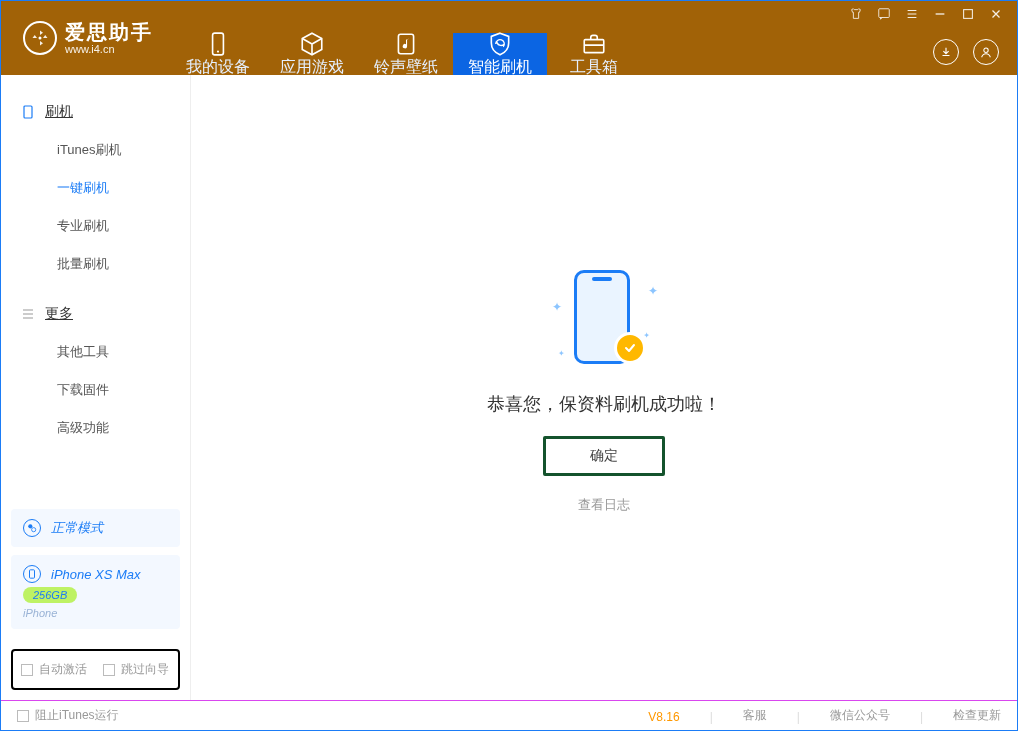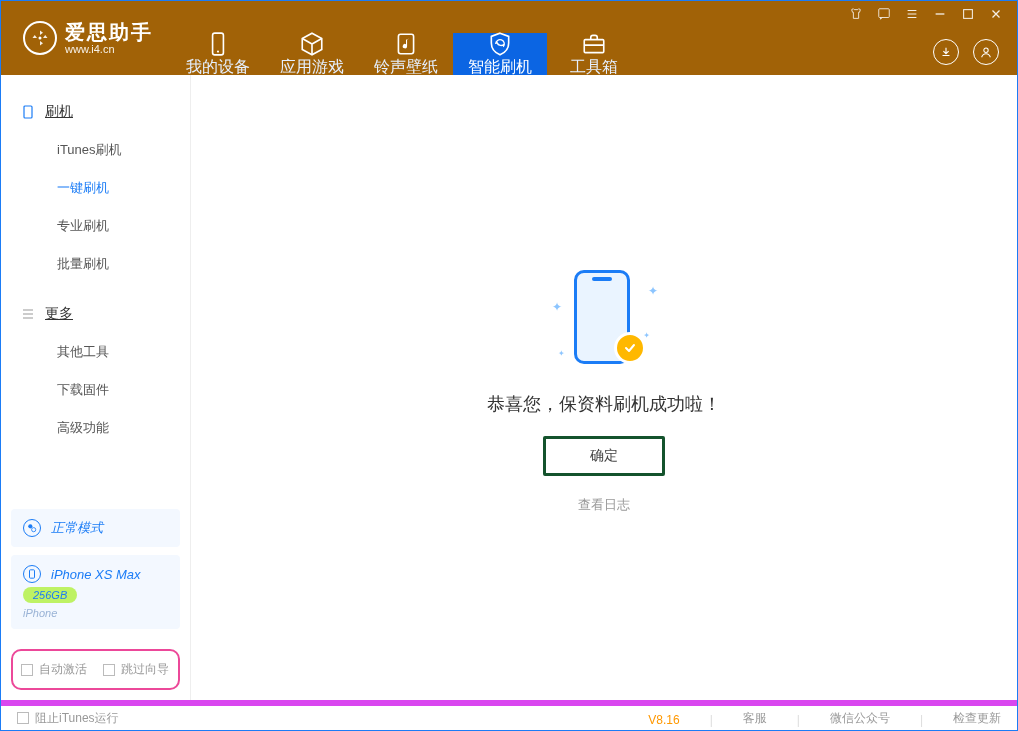--- a/index.html
+++ b/index.html
@@ -37,39 +37,39 @@
 .side-item.active { color: #1b7cf6; }
 
 .device-cards { margin: auto 10px 0 10px; }
 .card { background: #f3f8ff; border-radius: 4px; padding: 10px 12px; margin-bottom: 8px; display: flex; align-items: center; gap: 10px; font-size: 13px; color: #1b7cf6; font-weight: 500; font-style: italic; }
 .card .cicon { width: 18px; height: 18px; border: 1.5px solid #1b7cf6; border-radius: 50%; display: flex; align-items: center; justify-content: center; }
 .card2 { flex-direction: column; align-items: flex-start; gap: 4px; }
 .card2 .row1 { display: flex; align-items: center; gap: 10px; width: 100%; }
 .pill { background: #bef264; color: #1b7cf6; font-size: 11px; padding: 2px 10px; border-radius: 10px; }
 .devtype { font-size: 11px; color: #9ab3d6; }
 
-.opt-box { margin: 12px 10px 10px 10px; border: 2px solid #ec4899; border-radius: 10px; padding: 10px 8px; display: flex; gap: 16px; font-size: 12px; color: #999; }
+.opt-box { margin: 12px 10px 10px 10px; border: 2px solid #000000; border-radius: 4px; padding: 10px 8px; display: flex; gap: 16px; font-size: 12px; color: #999; }
 .chk { display: flex; align-items: center; gap: 6px; cursor: pointer; }
 .chk-box { width: 12px; height: 12px; border: 1px solid #bbb; }
 
 
 .main { flex: 1; display: flex; flex-direction: column; align-items: center; justify-content: center; gap: 20px; }
 .illus { width: 120px; height: 110px; position: relative; }
 .phone { position: absolute; left: 30px; top: 8px; width: 56px; height: 94px; border: 3px solid #1b7cf6; border-radius: 10px; background: #eaf4ff; }
 .phone::before { content: ""; position: absolute; top: 4px; left: 50%; transform: translateX(-50%); width: 20px; height: 4px; background: #1b7cf6; border-radius: 2px; }
 .check-badge { position: absolute; right: 18px; bottom: 8px; width: 32px; height: 32px; background: #ffb800; border-radius: 50%; border: 3px solid #fff; display: flex; align-items: center; justify-content: center; }
 .sparkle { position: absolute; color: #8cc5ff; font-size: 12px; }
 .s1 { left: 8px; top: 38px; } .s2 { right: 6px; top: 22px; } .s3 { left: 14px; bottom: 14px; font-size: 8px; } .s4 { right: 14px; bottom: 32px; font-size: 8px; }
 
 .success-msg { font-size: 18px; color: #333; font-weight: 500; }
 .ok-btn { border: 3px solid #14532d; background: #fff; padding: 8px 44px; font-size: 14px; color: #444; cursor: pointer; border-radius: 2px; }
 .log-link { font-size: 13px; color: #999; cursor: pointer; }
 
 
-.footer { height: 30px; border-top: 6px solid #d946ef; display: flex; align-items: center; padding: 0 16px; font-size: 12px; color: #999; }
+.footer { height: 30px; border-top: 1px solid #d946ef; display: flex; align-items: center; padding: 0 16px; font-size: 12px; color: #999; }
 .footer .chk { color: #999; }
 .footer-right { margin-left: auto; display: flex; align-items: flex-end; gap: 30px; }
 .footer-right .sep { color: #ddd; }
 .ver { color: #ff9800; }
 .flink { cursor: pointer; }
 </style>
 </head>
 <body>
 
 <div class="header">

